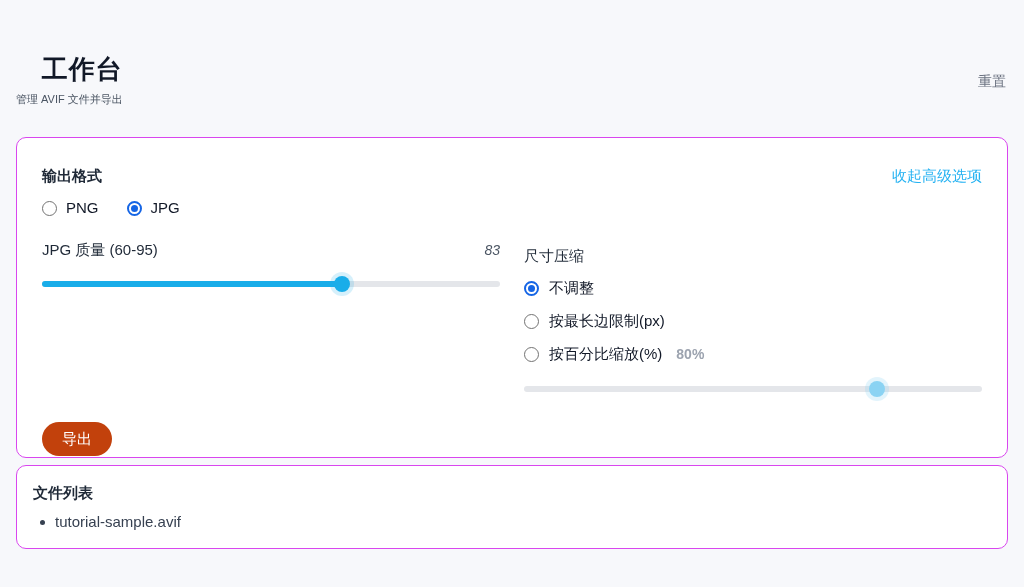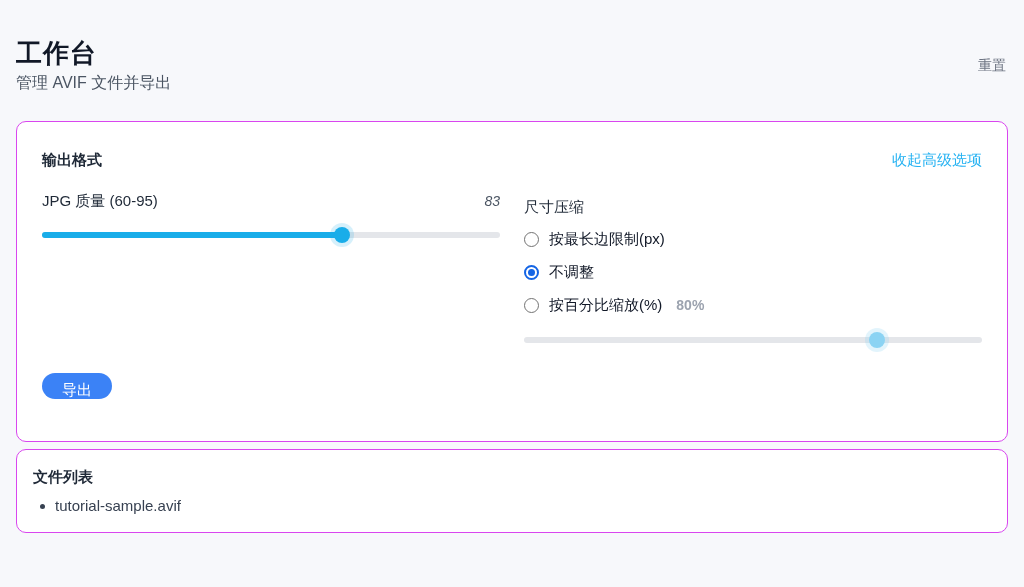--- a/index.html
+++ b/index.html
@@ -7,36 +7,37 @@
   body {
     background: #f7f8fb;
     font-family: "Liberation Sans", "DejaVu Sans", sans-serif;
     color: #1f2937;
     overflow: hidden;
   }
   .page { padding: 16px; }
 
   
   .header {
-    margin-top: 22px;
+    margin-top: 38px;
     display: flex;
     align-items: center;
     justify-content: space-between;
     padding: 0 2px 0 0;
+    text-align: right;
   }
   .page-title {
     font-size: 26px;
     font-weight: 700;
     color: #111827;
     line-height: 30px;
     letter-spacing: 1px;
   }
   .page-subtitle {
     margin-top: 5px;
-    font-size: 16px;
+    font-size: 11px;
     color: #4b5563;
     line-height: 20px;
   }
   .reset-link {
     font-size: 14px;
     color: #6b7280;
     cursor: pointer;
   }
 
   
@@ -136,28 +137,28 @@
   .size-col .section-label { font-weight: 500; margin-top: 6px; }
   .size-radio-row { margin-top: 13px; display: flex; align-items: center; gap: 10px; }
   .size-radio-row .radio-label { font-size: 15px; color: #111827; line-height: 20px; }
   .inline-value { font-size: 14px; color: #9ca3af; margin-left: 4px; font-weight: bold; }
   .size-slider-wrap { margin-top: 12px; }
 
   
   .export-button {
     margin-top: 26px;
     display: inline-block;
-    background: #3b82f6;
+    background: #c2410c;
     color: #ffffff;
     font-size: 15px;
     font-family: inherit;
     border: none;
     border-radius: 17px;
     padding: 8px 20px;
-    height: 26px;
+    height: 34px;
     line-height: 18px;
     cursor: pointer;
   }
 
   
   .file-list-title { font-size: 15px; font-weight: 600; color: #1f2937; line-height: 18px; }
   .file-list { margin-top: 10px; list-style: none; }
   .file-item { display: flex; align-items: center; font-size: 15px; color: #374151; line-height: 20px; }
   .bullet {
     width: 5px; height: 5px;
@@ -180,46 +181,56 @@
     <span class="reset-link">重置</span>
   </div>
 
   <div class="card card-export">
 
     <div class="panel-row-top">
       <span class="section-label">输出格式</span>
       <span class="advanced-link">收起高级选项</span>
     </div>
 
+    <div class="format-row">
+      <label class="radio-option">
+        <span class="radio-circle"></span>
+        <span>PNG</span>
+      </label>
+      <label class="radio-option">
+        <span class="radio-circle checked"></span>
+        <span>JPG</span>
+      </label>
+    </div>
 
     <div class="grid-2col">
 
       <div class="quality-col">
         <div class="quality-label-row">
           <span class="quality-label">JPG 质量 (60-95)</span>
           <span class="quality-value">83</span>
         </div>
         <div class="slider">
           <div class="slider-track"></div>
           <div class="slider-fill" style="width: 65.5%;"></div>
           <div class="slider-thumb" style="left: 65.5%;"></div>
         </div>
       </div>
 
       <div class="size-col">
         <div class="section-label">尺寸压缩</div>
 
         <label class="size-radio-row">
+          <span class="radio-circle checked"></span>
+          <span class="radio-label">不调整</span>
+        </label>
+
+        <label class="size-radio-row">
           <span class="radio-circle"></span>
           <span class="radio-label">按最长边限制(px)</span>
-        </label>
-
-        <label class="size-radio-row">
-          <span class="radio-circle checked"></span>
-          <span class="radio-label">不调整</span>
         </label>
 
         <label class="size-radio-row">
           <span class="radio-circle"></span>
           <span class="radio-label">按百分比缩放(%)</span>
           <span class="inline-value">80%</span>
         </label>
 
         <div class="size-slider-wrap">
           <div class="slider disabled">

